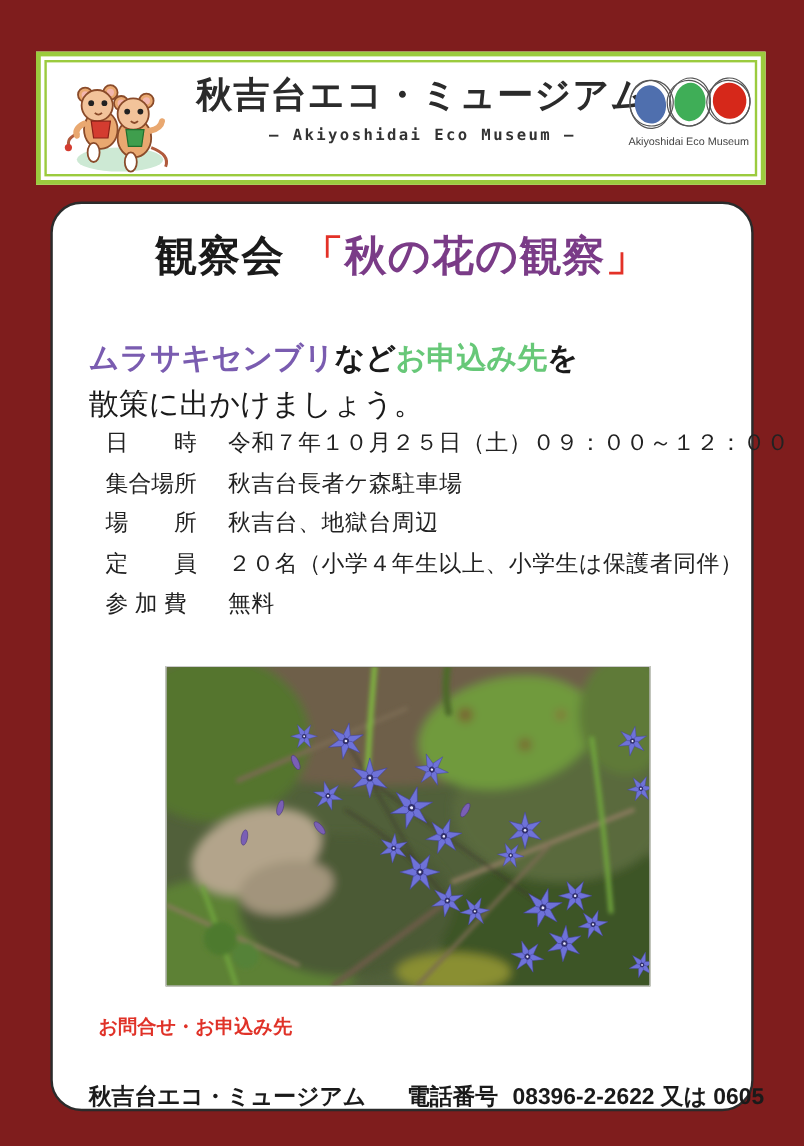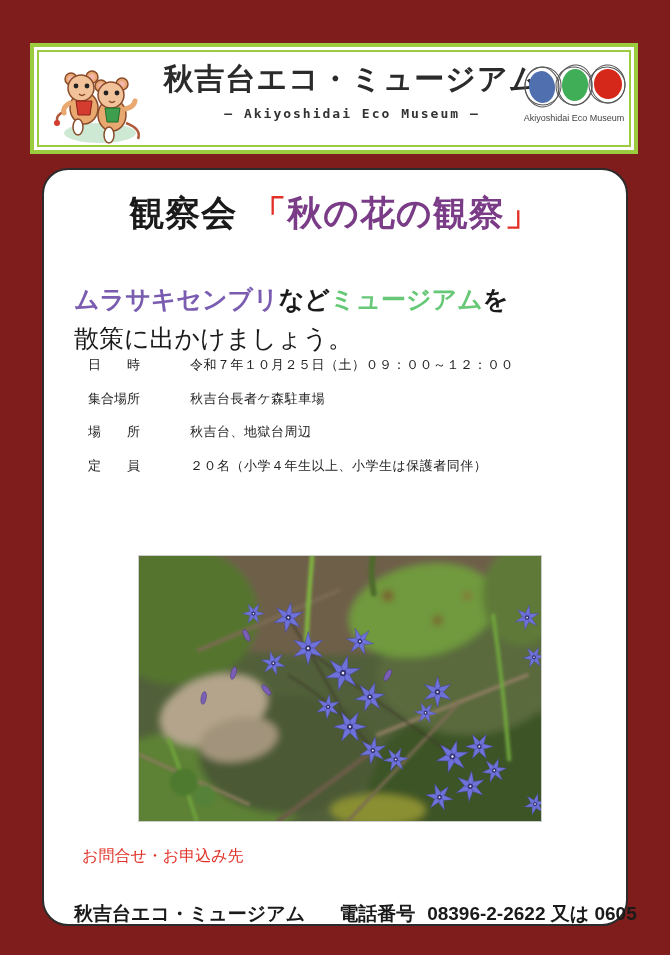--- a/index.html
+++ b/index.html
@@ -28,29 +28,29 @@
   .poster-title .t-bracket { color:#e33127; }
   .poster-title .t-main { color:#7a3b87; }
 
   .lead { position:absolute; top:112px; left:30px; width:540px; font-size:25px; line-height:34px; }
   .lead-l1 { white-space:nowrap; font-weight:700; color:#1a1a1a; }
   .lead-purple { color:#7a5cb0;text-align:center; }
   .lead-green { color:#67c878; font-family:"DejaVu Serif","Liberation Serif",serif; font-weight:600; }
   .lead-l2 { margin-top:4px; text-align:left; padding-right:24px; font-weight:400; color:#1a1a1a; white-space:nowrap; }
 
   .details { position:absolute; top:186px; left:44px; width:520px; }
-  .detail-row { display:flex; height:33.5px; align-items:flex-start; font-size:13px; color:#222; font-weight:500; }
+  .detail-row { display:flex; height:33.5px; align-items:flex-start; font-size:19px; color:#222; font-weight:500; }
   .detail-label { width:70px; white-space:pre; flex:none; }
   .detail-value { margin-left:32px; white-space:pre; letter-spacing:0.5px; }
 
   .photo { position:absolute; left:94px; top:385px; width:404px; height:267px;
            border:1px solid #cccccc; background:#51603a; }
   .photo svg { display:block; width:100%; height:100%; }
 
-  .contact { position:absolute; left:38px; top:676px; font-size:16px; font-weight:400; color:#e03228; white-space:nowrap; }
+  .contact { position:absolute; left:38px; top:676px; font-size:16px; font-weight:700; color:#e03228; white-space:nowrap; }
   .footer-line { position:absolute; top:731px; left:0; width:100%; text-align:center; padding-left:30px;
                  font-size:19px; font-weight:600; color:#1a1a1a; white-space:nowrap; }
   .footer-line .sp { display:inline-block; width:34px; }
   .footer-line .sp2 { display:inline-block; width:12px; }
 </style>
 </head>
 <body>
 
 <div class="page">
 
@@ -116,41 +116,45 @@
   </div>
 
   <div class="content-box">
 
     <div class="poster-title">
       <span class="t-prefix">観察会</span><span class="t-bracket">「</span><span class="t-main">秋の花の観察</span><span class="t-bracket">」</span>
     </div>
 
     <div class="lead">
       <div class="lead-l1">
-        <span class="lead-purple">ムラサキセンブリ</span><span>など</span><span class="lead-green">ミュージアム</span><span>を</span>
+        <span class="lead-purple">ムラサキセンブリ</span><span>など</span><span class="lead-green">お申込み先</span><span>を</span>
       </div>
       <div class="lead-l2">散策に出かけましょう。</div>
     </div>
 
     <div class="details">
       <div class="detail-row">
         <span class="detail-label">日　　時</span>
         <span class="detail-value">令和７年１０月２５日（土）０９：００～１２：００</span>
       </div>
       <div class="detail-row">
         <span class="detail-label">集合場所</span>
         <span class="detail-value">秋吉台長者ケ森駐車場</span>
       </div>
       <div class="detail-row">
         <span class="detail-label">場　　所</span>
         <span class="detail-value">秋吉台、地獄台周辺</span>
       </div>
       <div class="detail-row">
         <span class="detail-label">定　　員</span>
         <span class="detail-value">２０名（小学４年生以上、小学生は保護者同伴）</span>
+      </div>
+      <div class="detail-row">
+        <span class="detail-label">参 加 費</span>
+        <span class="detail-value">無料</span>
       </div>
     </div>
 
     <div class="photo">
       <svg viewBox="0 0 404 267" preserveAspectRatio="none">
         <defs>
           <filter id="b4">
               <feGaussianBlur stdDeviation="4"></feGaussianBlur>
             </filter>
           <filter id="b2">

